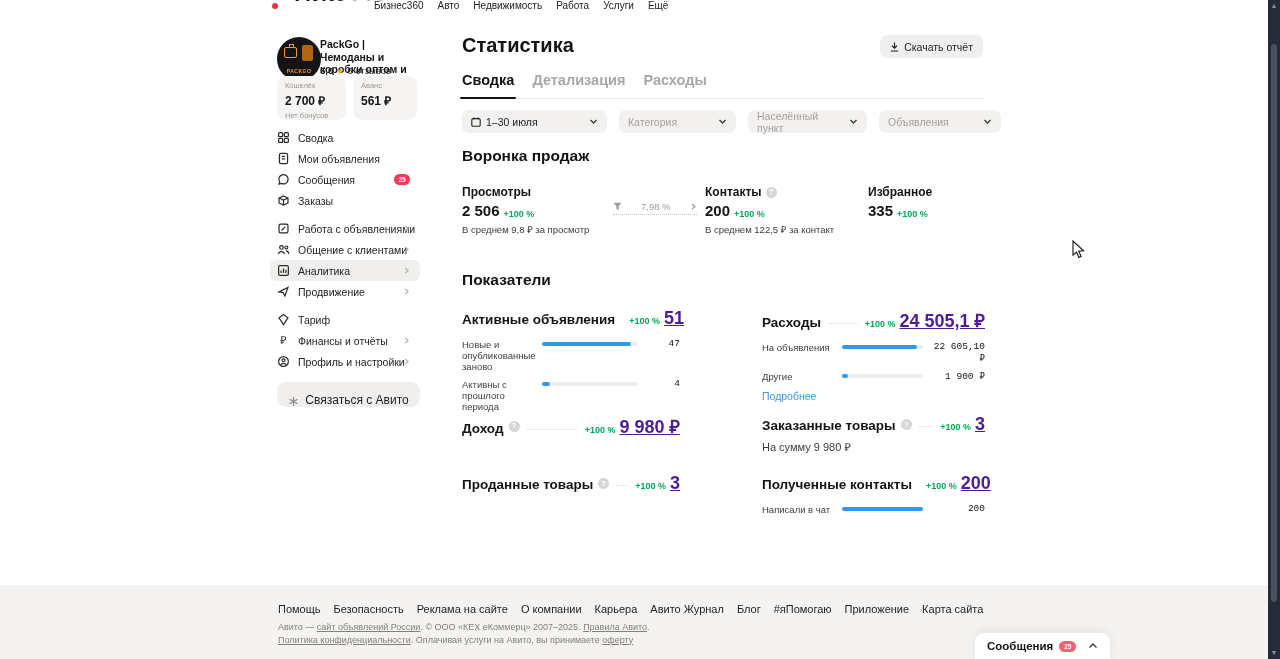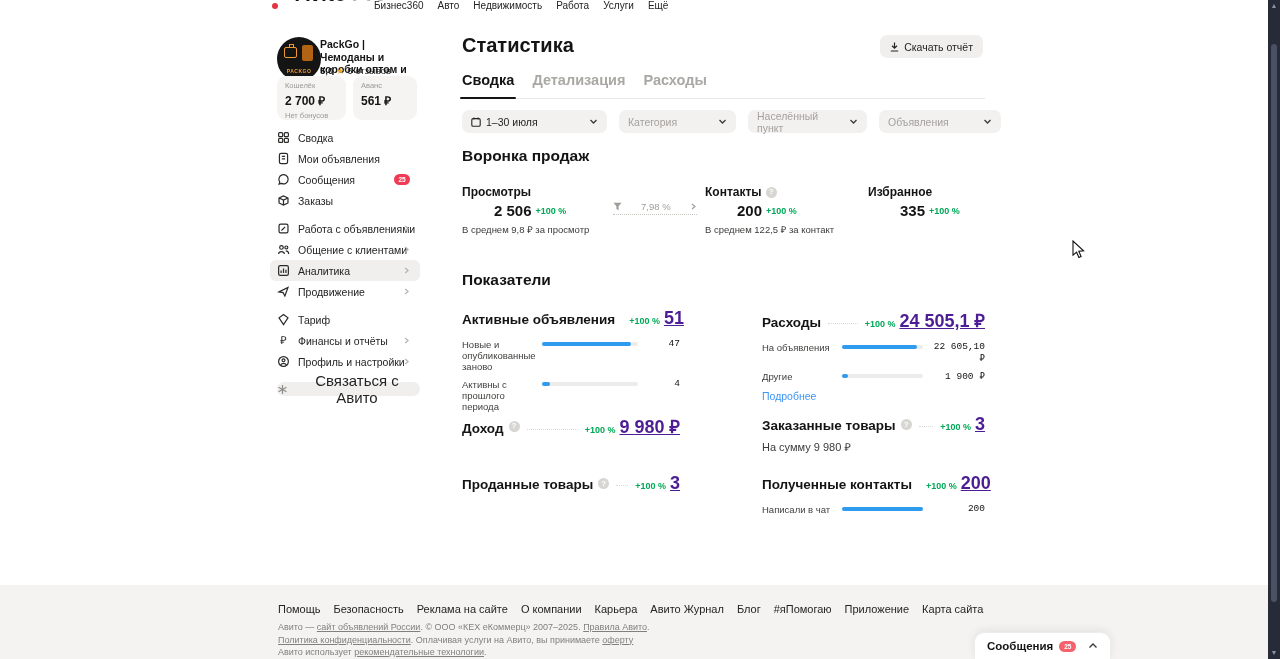--- a/index.html
+++ b/index.html
@@ -35,21 +35,21 @@
   .menu { position:absolute; left:-7px; top:91px; width:150px; }
   .menu-item { position:relative; height:21px; display:flex; align-items:center; gap:8px; padding-left:7px; font-size:10.5px; color:#242424; border-radius:6px; cursor:pointer; }
   .menu-item.active { background:#f0efed; }
   .menu-gap { height:7px; }
   .mi { width:13px; height:13px; flex:0 0 13px; color:#2b2a28; }
   .mi svg { width:13px; height:13px; display:block; }
   .mi-ruble { font-size:11px; font-weight:400; text-align:center; line-height:13px; }
   .menu-badge { position:absolute; right:10px; top:5px; min-width:16px; height:11px; border-radius:6px; background:#ef3b56; color:#fff; font-size:6.5px; font-weight:700; display:flex; align-items:center; justify-content:center; padding:0 3px; }
   .menu-chevron { position:absolute; right:10px; top:7px; width:7px; height:7px; color:#b5b3af; }
   .menu-chevron svg { width:7px; height:7px; display:block; }
-  .contact-btn { position:absolute; left:0; top:346px; width:143px; height:14px; background:#f0efed; border:none; border-radius:9px; font-size:15px; color:#242424; display:flex; align-items:center; justify-content:center; gap:6px; cursor:pointer; font-family:inherit; }
+  .contact-btn { position:absolute; left:0; top:346px; width:143px; height:25px; background:#f0efed; border:none; border-radius:9px; font-size:12px; color:#242424; display:flex; align-items:flex-end; justify-content:center; gap:6px; cursor:pointer; font-family:inherit; }
   .care-ic { color:#8e8c88; width:11px; height:11px; } .care-ic svg{ width:11px; height:11px; display:block;}
 
   
   .main { position:absolute; left:462px; top:0; width:523px; }
   .page-title { position:absolute; left:0; top:34px; font-size:20px; font-weight:700; color:#141414; }
   .download-btn { position:absolute; right:2px; top:35px; height:23px; background:#f0efed; border:none; border-radius:7px; font-size:10.5px; color:#242424; display:flex; align-items:center; gap:5px; padding:0 10px; cursor:pointer; font-family:inherit; }
   .dl-ic { width:9px; height:10px; color:#242424; } .dl-ic svg{ width:9px; height:10px; display:block; }
 
   .tabs { position:absolute; left:0; top:72px; width:523px; display:flex; gap:18px; border-bottom:1px solid #e9e8e5; padding-bottom:10px; }
   .tab { font-size:14.5px; font-weight:700; color:#aaa8a4; cursor:pointer; position:relative; }
@@ -63,21 +63,21 @@
   .cal-ic { width:10px; height:10px; margin-right:5px; color:#242424; } .cal-ic svg{ width:10px; height:10px; display:block; }
   .chev-ic { width:9px; height:9px; color:#3a3936; margin-left:8px; } .chev-ic svg{ width:9px; height:9px; display:block; }
   .fp-date { width:145px; } .fp-cat { width:117px; } .fp-city { width:119px; } .fp-ads { width:122px; }
 
   .section-h { position:absolute; left:0; font-size:15.5px; font-weight:700; color:#141414; }
   .h-funnel { top:147px; } .h-metrics { top:271px; }
 
   .funnel-row { position:absolute; left:0; top:185px; width:523px; height:50px; }
   .fstat { position:absolute; top:0; }
   .fstat .f-label { font-size:12px; font-weight:700; color:#141414; display:flex; align-items:center; gap:4px; }
-  .fstat .f-valrow { margin-top:3px; display:flex; align-items:center; gap:4px;margin-left:32px; }
+  .fstat .f-valrow { margin-top:3px; display:flex; align-items:flex-end; gap:4px; }
   .fstat .f-value { font-size:15px; font-weight:700; color:#141414; }
   .fstat .f-delta { font-size:9px; font-weight:700; color:#00a956; }
   .fstat .f-sub { margin-top:4px; font-size:9.5px; color:#3c3b39; }
   .fs-views { left:0; } .fs-contacts { left:243px; } .fs-favorites { left:406px; }
   .conv-chip { position:absolute; left:151px; top:16px; display:flex; align-items:center; gap:19px; font-size:9.5px; color:#a09d99; border-bottom:1px dotted #c8c5c0; padding-bottom:2px; cursor:pointer; }
   .funnel-ic { width:9px; height:9px; color:#a09d99; } .funnel-ic svg{ width:9px; height:9px; display:block; }
   .conv-chev { width:7px; height:7px; color:#a09d99; } .conv-chev svg{ width:7px; height:7px; display:block; }
   .info-ic { width:11px; height:11px; border-radius:50%; background:#d8d6d2; color:#fff; font-size:8px; font-weight:700; display:inline-flex; align-items:center; justify-content:center; line-height:1; }
 
   .card { position:absolute; }
@@ -520,21 +520,20 @@
     <span>Карьера</span>
     <span>Авито Журнал</span>
     <span>Блог</span>
     <span>#яПомогаю</span>
     <span>Приложение</span>
     <span>Карта сайта</span>
   </div>
   <div class="footer-legal">
     <div><span>Авито — </span><span class="u-link">сайт объявлений России</span><span>. © ООО «КЕХ еКоммерц» 2007–2025. </span><span class="u-link">Правила Авито</span><span>.</span></div>
     <div><span class="u-link">Политика конфиденциальности</span><span>. Оплачивая услуги на Авито, вы принимаете </span><span class="u-link">оферту</span></div>
-    <div><span>Авито использует </span><span class="u-link">рекомендательные технологии</span><span>.</span></div>
   </div>
 </footer>
 
 <div class="chat-widget">
   <span class="cw-label">Сообщения</span>
   <span class="cw-badge">25</span>
   <span class="cw-chev">
       <svg viewBox="0 0 10 10" fill="none" stroke="currentColor" stroke-width="1.4">
         <path d="M1.5 6.5 5 3l3.5 3.5"></path>
       </svg>

